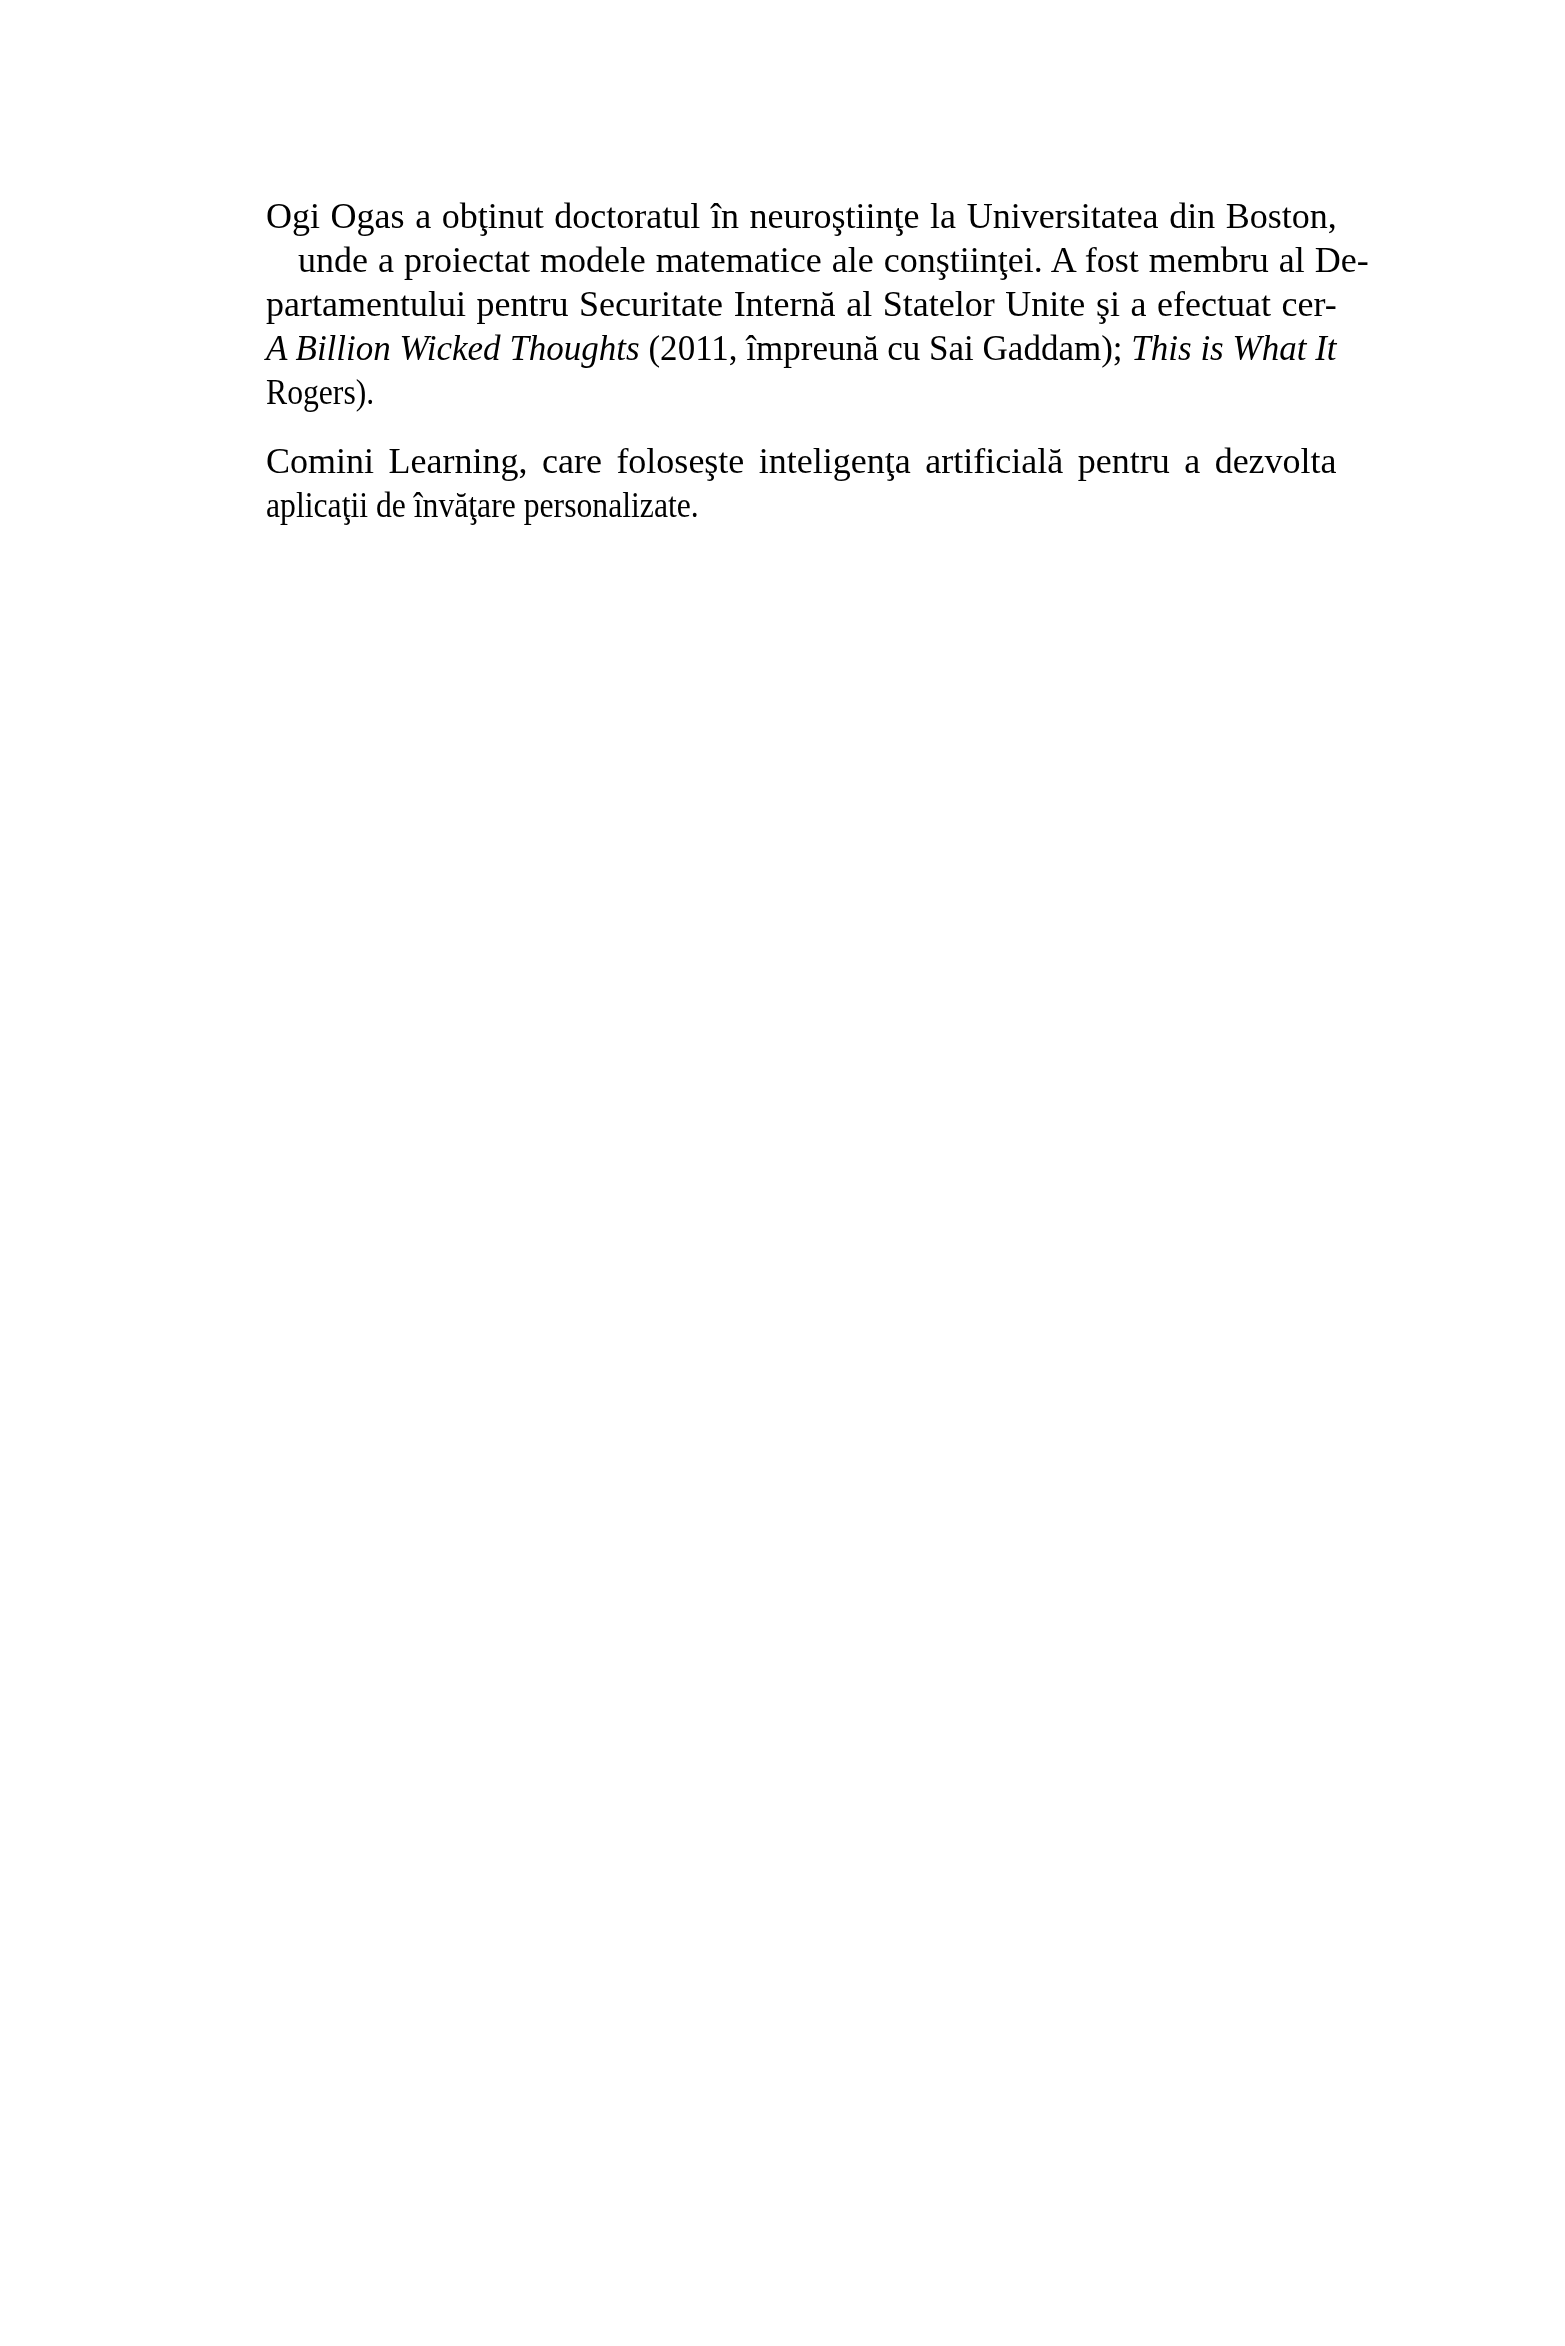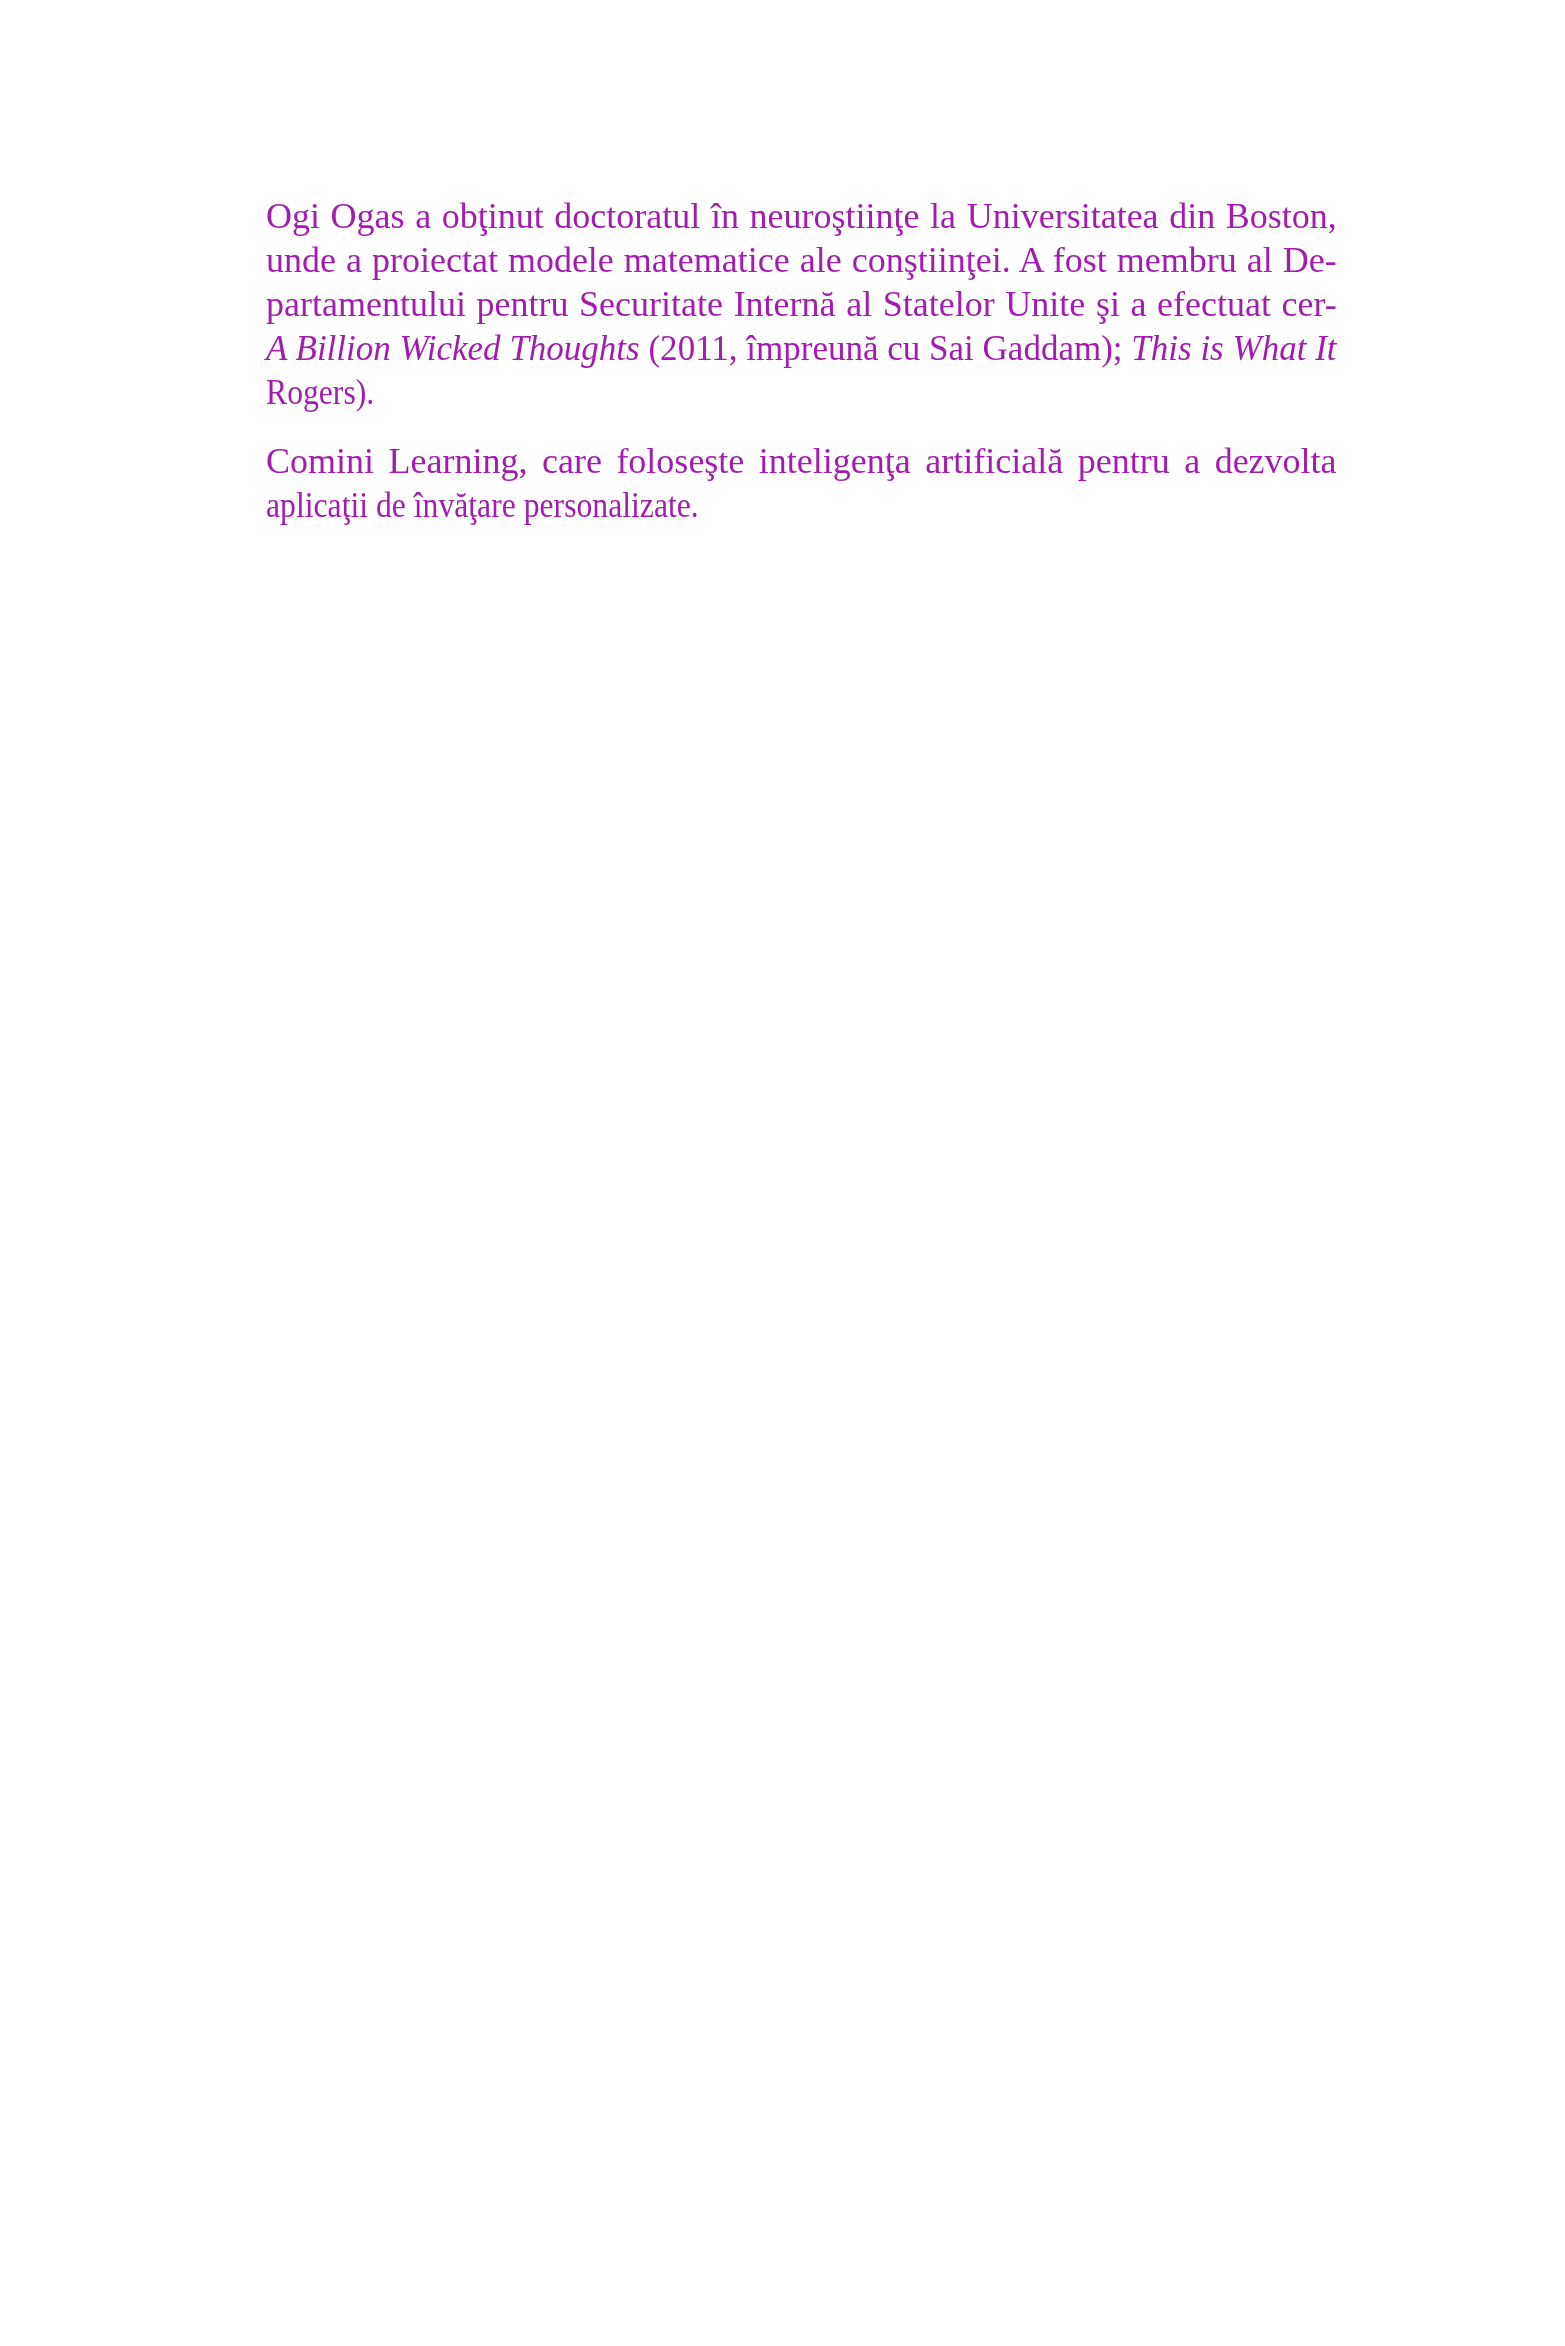--- a/index.html
+++ b/index.html
@@ -19,21 +19,21 @@
     background: #ffffff;
   }
   .text-block {
     position: absolute;
     left: 266px;
     top: 194px;
     width: 1069px;
     font-family: "Liberation Serif", "DejaVu Serif", serif;
     font-size: 36px;
     line-height: 44px;
-    color: #a21caf;
+    color: #000000;
   }
   .para {
     margin: 0 0 24.6px 0;
   }
   .line {
     height: 44px;
     white-space: nowrap;
     overflow: visible;
   }
   .ls {
@@ -49,21 +49,21 @@
     letter-spacing: 0.01em;
   }
 </style>
 </head>
 <body>
 
 <div class="page">
   <div class="text-block">
       <div class="para">
         <div class="line"><span class="ls" style="word-spacing: 1.6px;"><span>Ogi Ogas a obţinut doctoratul în neuroştiinţe la Universitatea din Boston,</span></span></div>
-        <div class="line"><span class="ls" style="word-spacing: 1px;"><span>unde a proiectat modele matematice ale conştiinţei. A fost membru al De-</span></span></div>
+        <div class="line"><span class="ls" style="word-spacing: 1px; margin-left: 32px;"><span>unde a proiectat modele matematice ale conştiinţei. A fost membru al De-</span></span></div>
         <div class="line"><span class="ls" style="word-spacing: 1.6px;"><span>partamentului pentru Securitate Internă al Statelor Unite şi a efectuat cer-</span></span></div>
         <div class="line"><span class="ls" style="transform: scaleX(0.972422);"><span class="seg-italic">A Billion Wicked Thoughts</span><span> (2011, împreună cu Sai Gaddam); </span><span class="seg-italic">This is What It</span></span></div>
         <div class="line"><span class="ls" style="transform: scaleX(0.88);"><span>Rogers).</span></span></div>
       </div>
       <div class="para">
         <div class="line"><span class="ls" style="word-spacing: 5.5px;"><span>Comini Learning, care foloseşte inteligenţa artificială pentru a dezvolta</span></span></div>
         <div class="line"><span class="ls" style="transform: scaleX(0.88);"><span>aplicaţii de învăţare personalizate.</span></span></div>
       </div>
     </div>
 </div>

